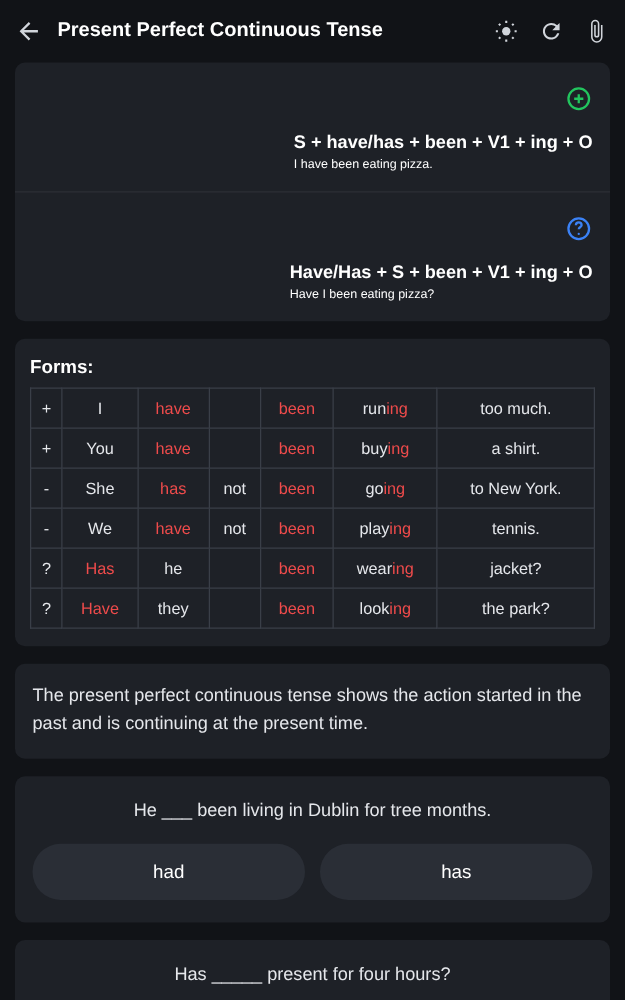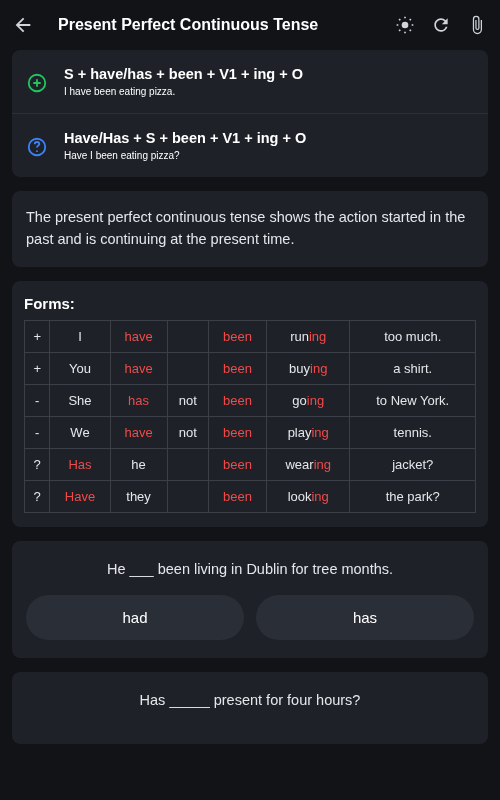--- a/index.html
+++ b/index.html
@@ -8,21 +8,21 @@
       height: 800px;
       background: #111317;
       color: #e5e7eb;
       font-family: -apple-system, BlinkMacSystemFont, "Segoe UI", sans-serif;
       overflow-y: auto;
     }
     .header {
       display: flex;
       align-items: center;
       padding: 14px 12px;
-      gap: 24px;
+      gap: 12px;
     }
     .header-title {
       flex: 1;
       font-size: 16px;
       font-weight: 600;
       color: #ffffff;
     }
     .header-icons {
       display: flex;
       gap: 14px;
@@ -40,23 +40,24 @@
 
     .content { padding: 0 12px; }
 
     .card {
       background: #1e2127;
       border-radius: 8px;
       margin-bottom: 14px;
     }
     .formula-row {
       display: flex;
-      align-items: center;
+      align-items: flex-end;
       padding: 16px 14px;
       gap: 16px;
+      flex-direction: column;
     }
     .formula-row + .formula-row { border-top: 1px solid #2c2f36; }
     .formula-icon {
       width: 22px;
       height: 22px;
       flex-shrink: 0;
       margin-top: 2px;
     }
     .formula-text { flex: 1; }
     .formula-main {
@@ -172,24 +173,20 @@
             <path d="M9.5 9a2.5 2.5 0 115 0c0 1.5-2.5 1.5-2.5 3.5" stroke="#3b82f6" stroke-width="2" fill="none"></path>
             <circle cx="12" cy="16.5" r="1" fill="#3b82f6"></circle>
           </svg></div>
         <div class="formula-text">
           <div class="formula-main">Have/Has + S + been + V1 + ing + O</div>
           <div class="formula-sub">Have I been eating pizza?</div>
         </div>
       </div>
     </div>
 
-  <div class="card desc-card">
-    <span>The present perfect continuous tense shows the action started in the past and is continuing at the present time.</span>
-  </div>
-
   <div class="card forms-card">
     <div class="forms-title">Forms:</div>
     <table>
       <tbody id="forms-tbody">
           <tr>
             <td>+</td>
             <td>I</td>
             <td class="red">have</td>
             <td></td>
             <td class="red">been</td>
@@ -236,20 +233,24 @@
             <td>?</td>
             <td class="red">Have</td>
             <td>they</td>
             <td></td>
             <td class="red">been</td>
             <td>look<span class="suffix">ing</span></td>
             <td>the park?</td>
           </tr>
         </tbody>
     </table>
+  </div>
+
+  <div class="card desc-card">
+    <span>The present perfect continuous tense shows the action started in the past and is continuing at the present time.</span>
   </div>
 
   <div class="card quiz-card">
     <div class="quiz-question">He ___ been living in Dublin for tree months.</div>
     <div class="quiz-options">
       <button class="quiz-btn">had</button>
       <button class="quiz-btn">has</button>
     </div>
   </div>
 

